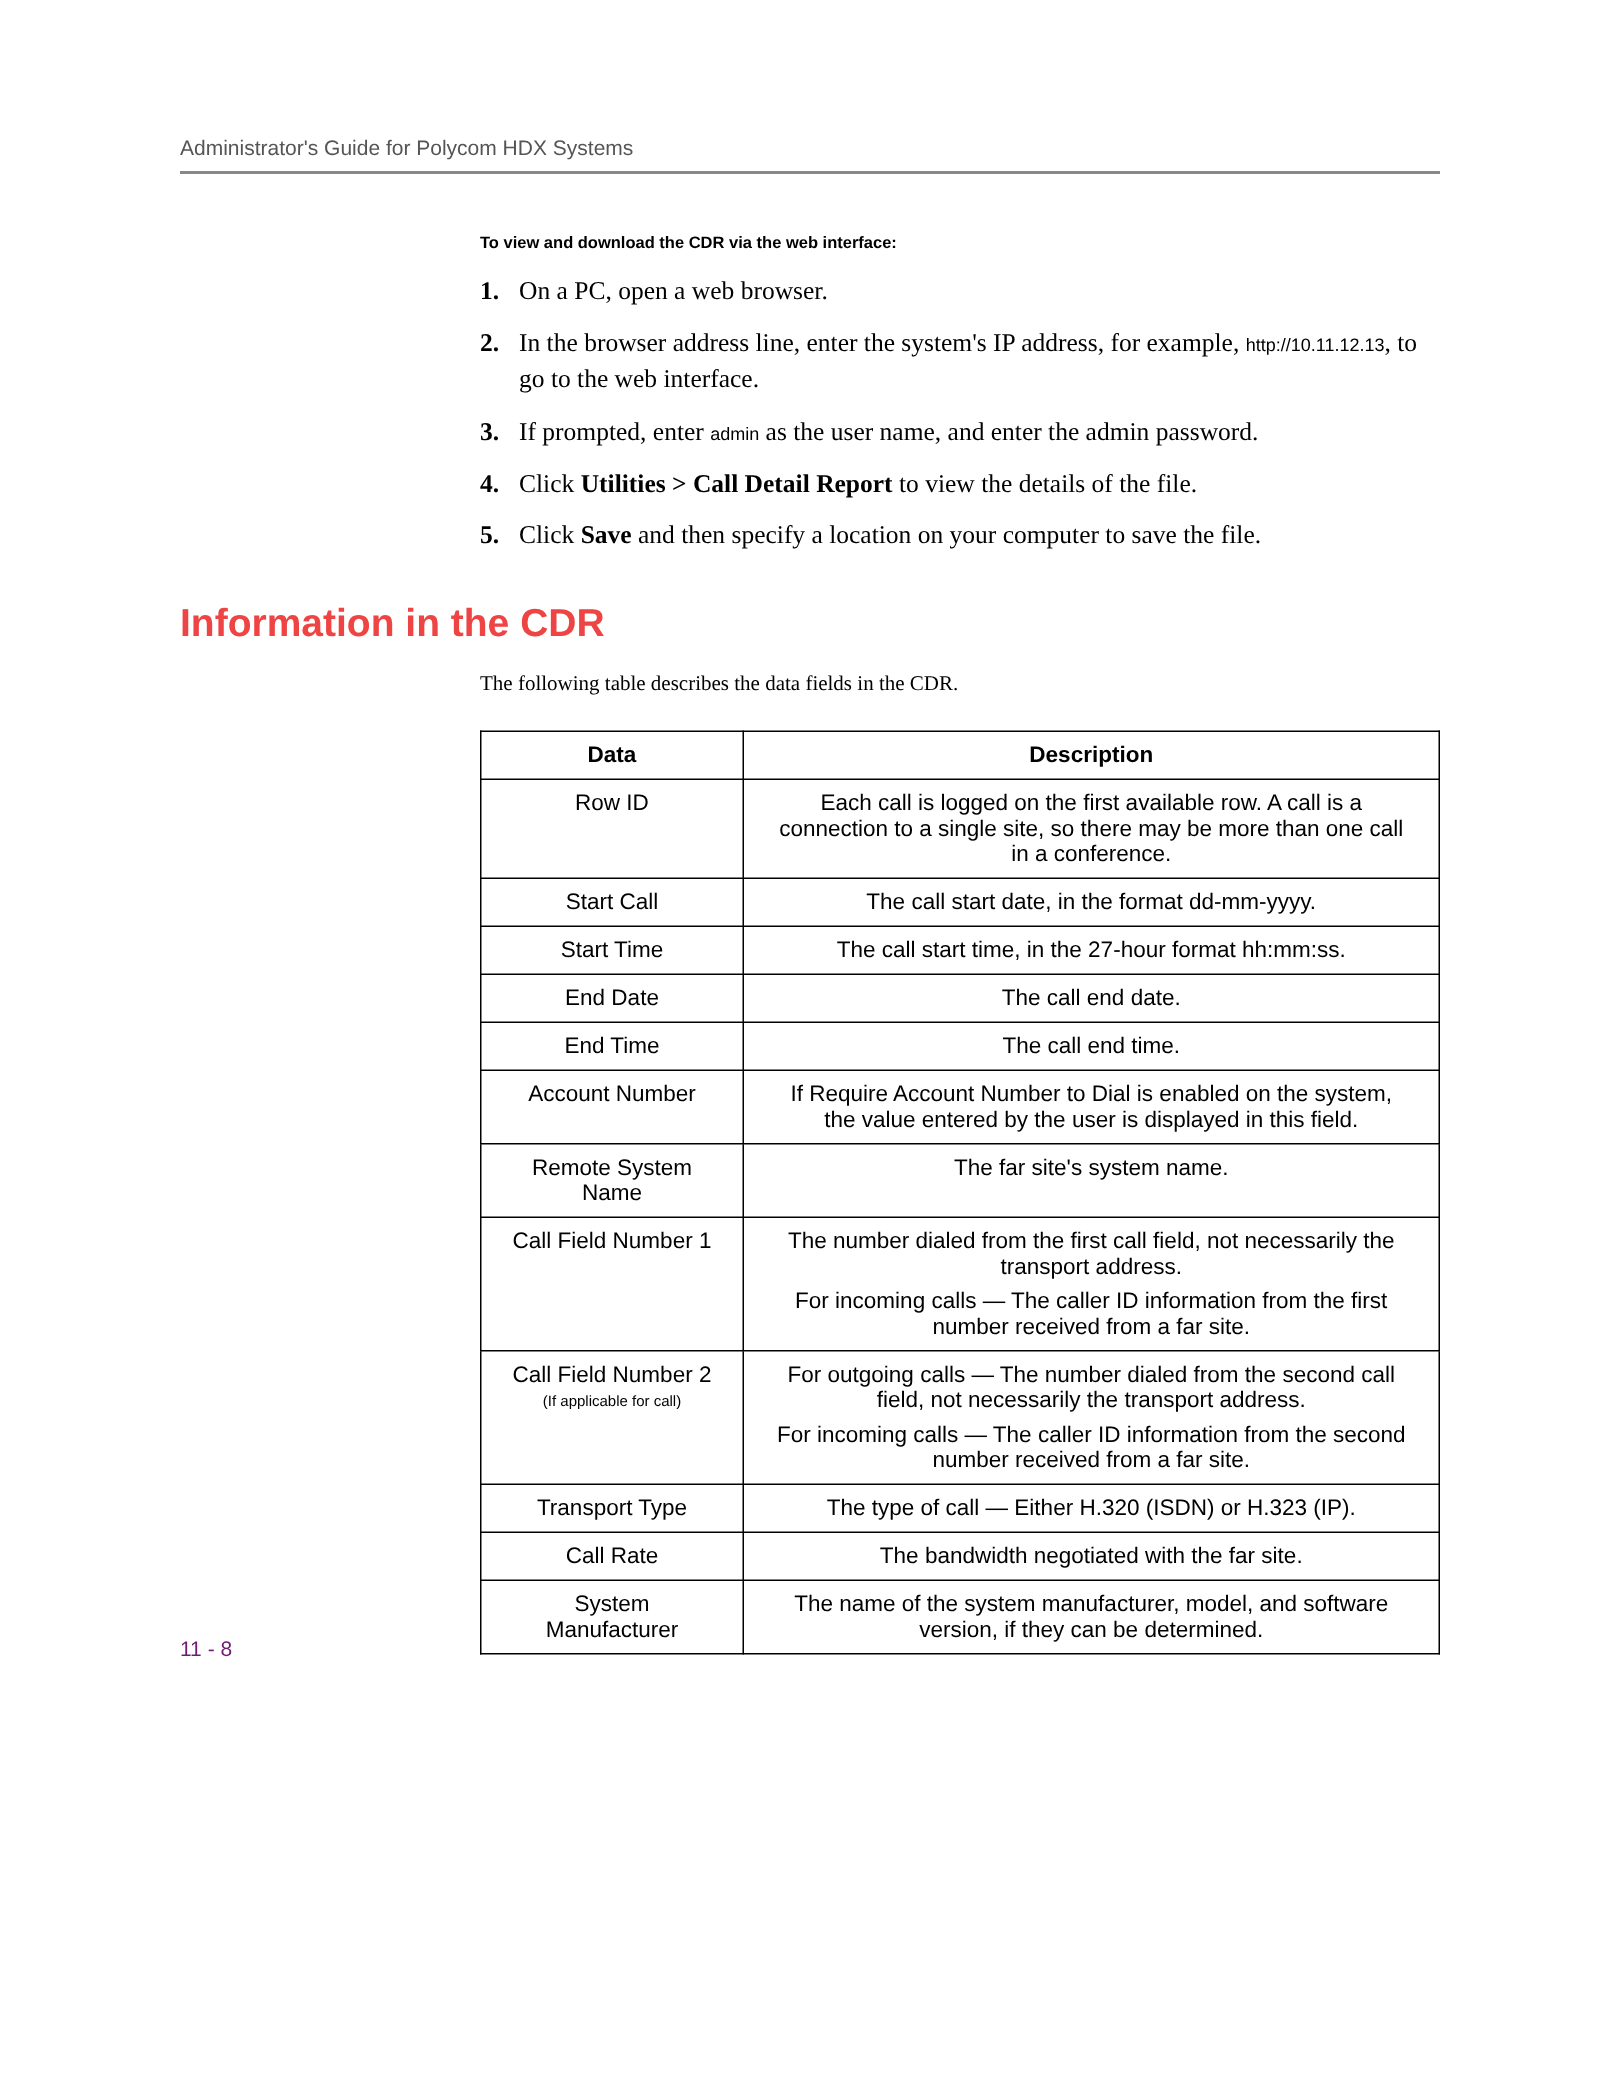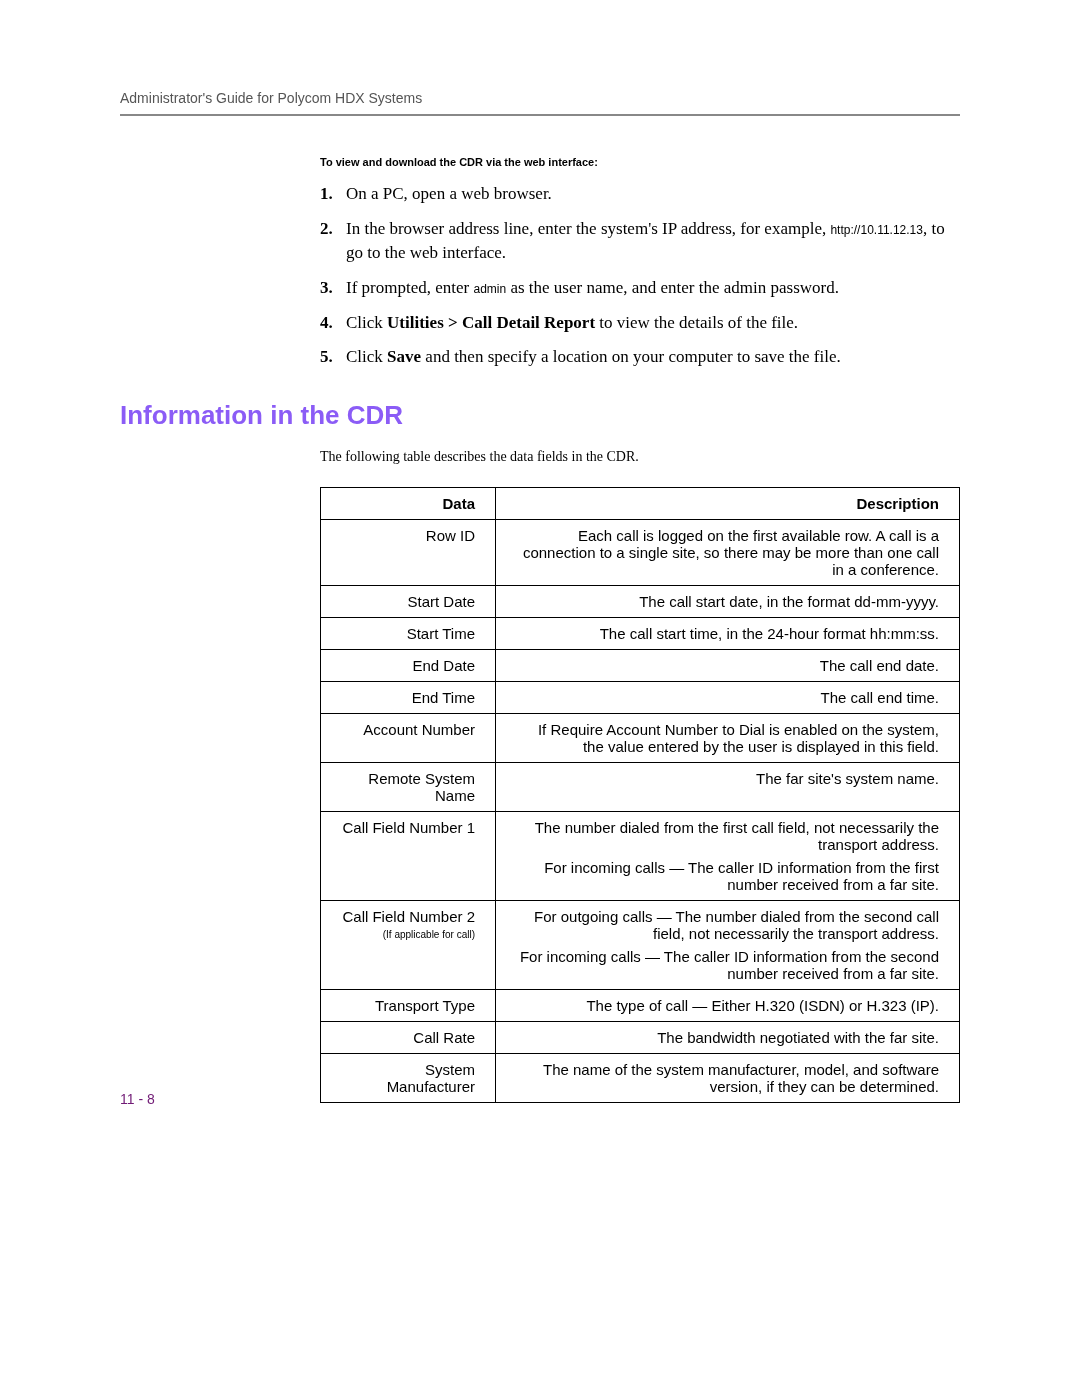--- a/index.html
+++ b/index.html
@@ -56,39 +56,39 @@
   .mono {
     font-family: Liberation Sans, sans-serif;
     font-size: 12px;
   }
   .bold {
     font-weight: bold;
   }
   h2.section {
     font-family: "Arial Narrow", Arial, sans-serif;
     font-weight: bold;
-    color: #8b5cf6;
+    color: #ef4444;
     font-size: 26px;
     margin: 30px 0 18px 0;
   }
   .intro {
     font-family: "Palatino Linotype", Palatino, Georgia, serif;
     font-size: 14px;
     margin-bottom: 22px;
   }
   table.cdr {
     width: 100%;
     border-collapse: collapse;
     font-family: Arial, Helvetica, sans-serif;
     font-size: 15px;
   }
   table.cdr th, table.cdr td {
     border: 1px solid #000;
     padding: 7px 20px;
-    text-align: right;
+    text-align: center;
     vertical-align: top;
   }
   table.cdr th {
     font-weight: bold;
   }
   table.cdr col.c1 { width: 175px; }
   .cf-sub {
     font-size: 10px;
     display: block;
     margin-top: 4px;
@@ -154,29 +154,29 @@
         </tr>
       </thead>
       <tbody id="tbody">
           <tr>
             <td>Row ID</td>
             <td>
               <div class="desc-block">Each call is logged on the first available row. A call is a connection to a single site, so there may be more than one call in a conference.</div>
             </td>
           </tr>
           <tr>
-            <td>Start Date</td>
+            <td>Start Call</td>
             <td>
               <div class="desc-block">The call start date, in the format dd-mm-yyyy.</div>
             </td>
           </tr>
           <tr>
             <td>Start Time</td>
             <td>
-              <div class="desc-block">The call start time, in the 24-hour format hh:mm:ss.</div>
+              <div class="desc-block">The call start time, in the 27-hour format hh:mm:ss.</div>
             </td>
           </tr>
           <tr>
             <td>End Date</td>
             <td>
               <div class="desc-block">The call end date.</div>
             </td>
           </tr>
           <tr>
             <td>End Time</td>

